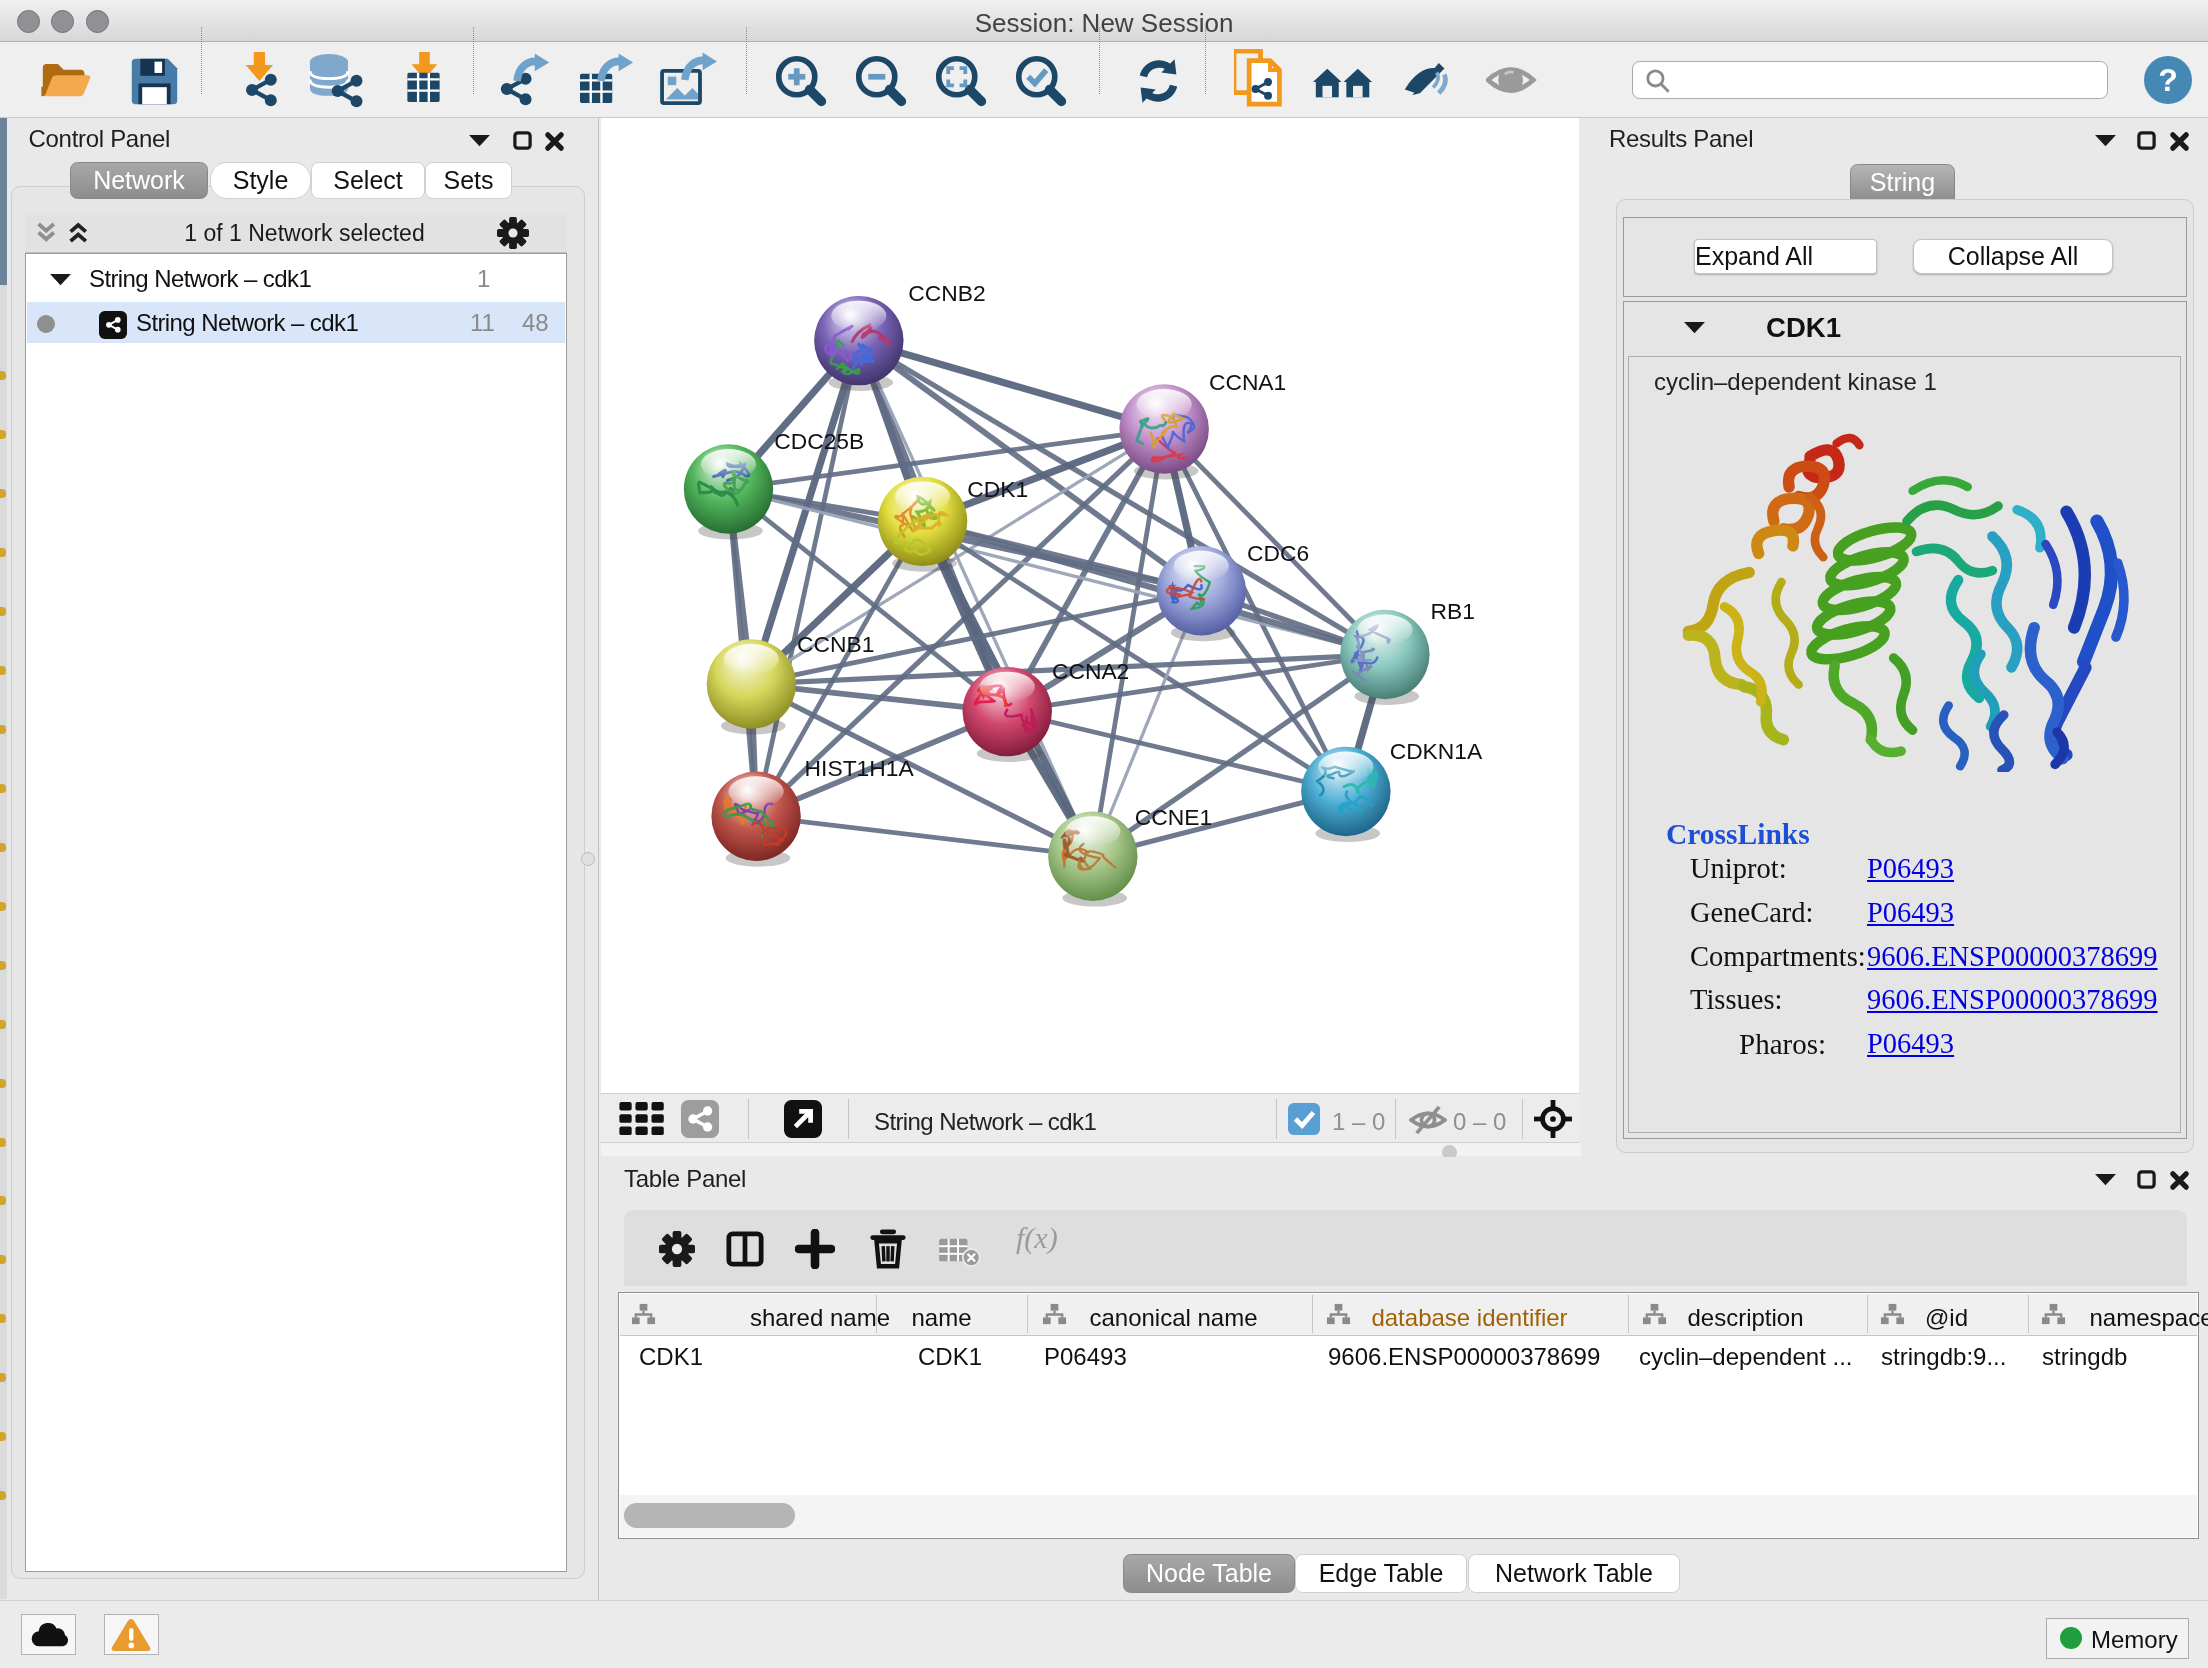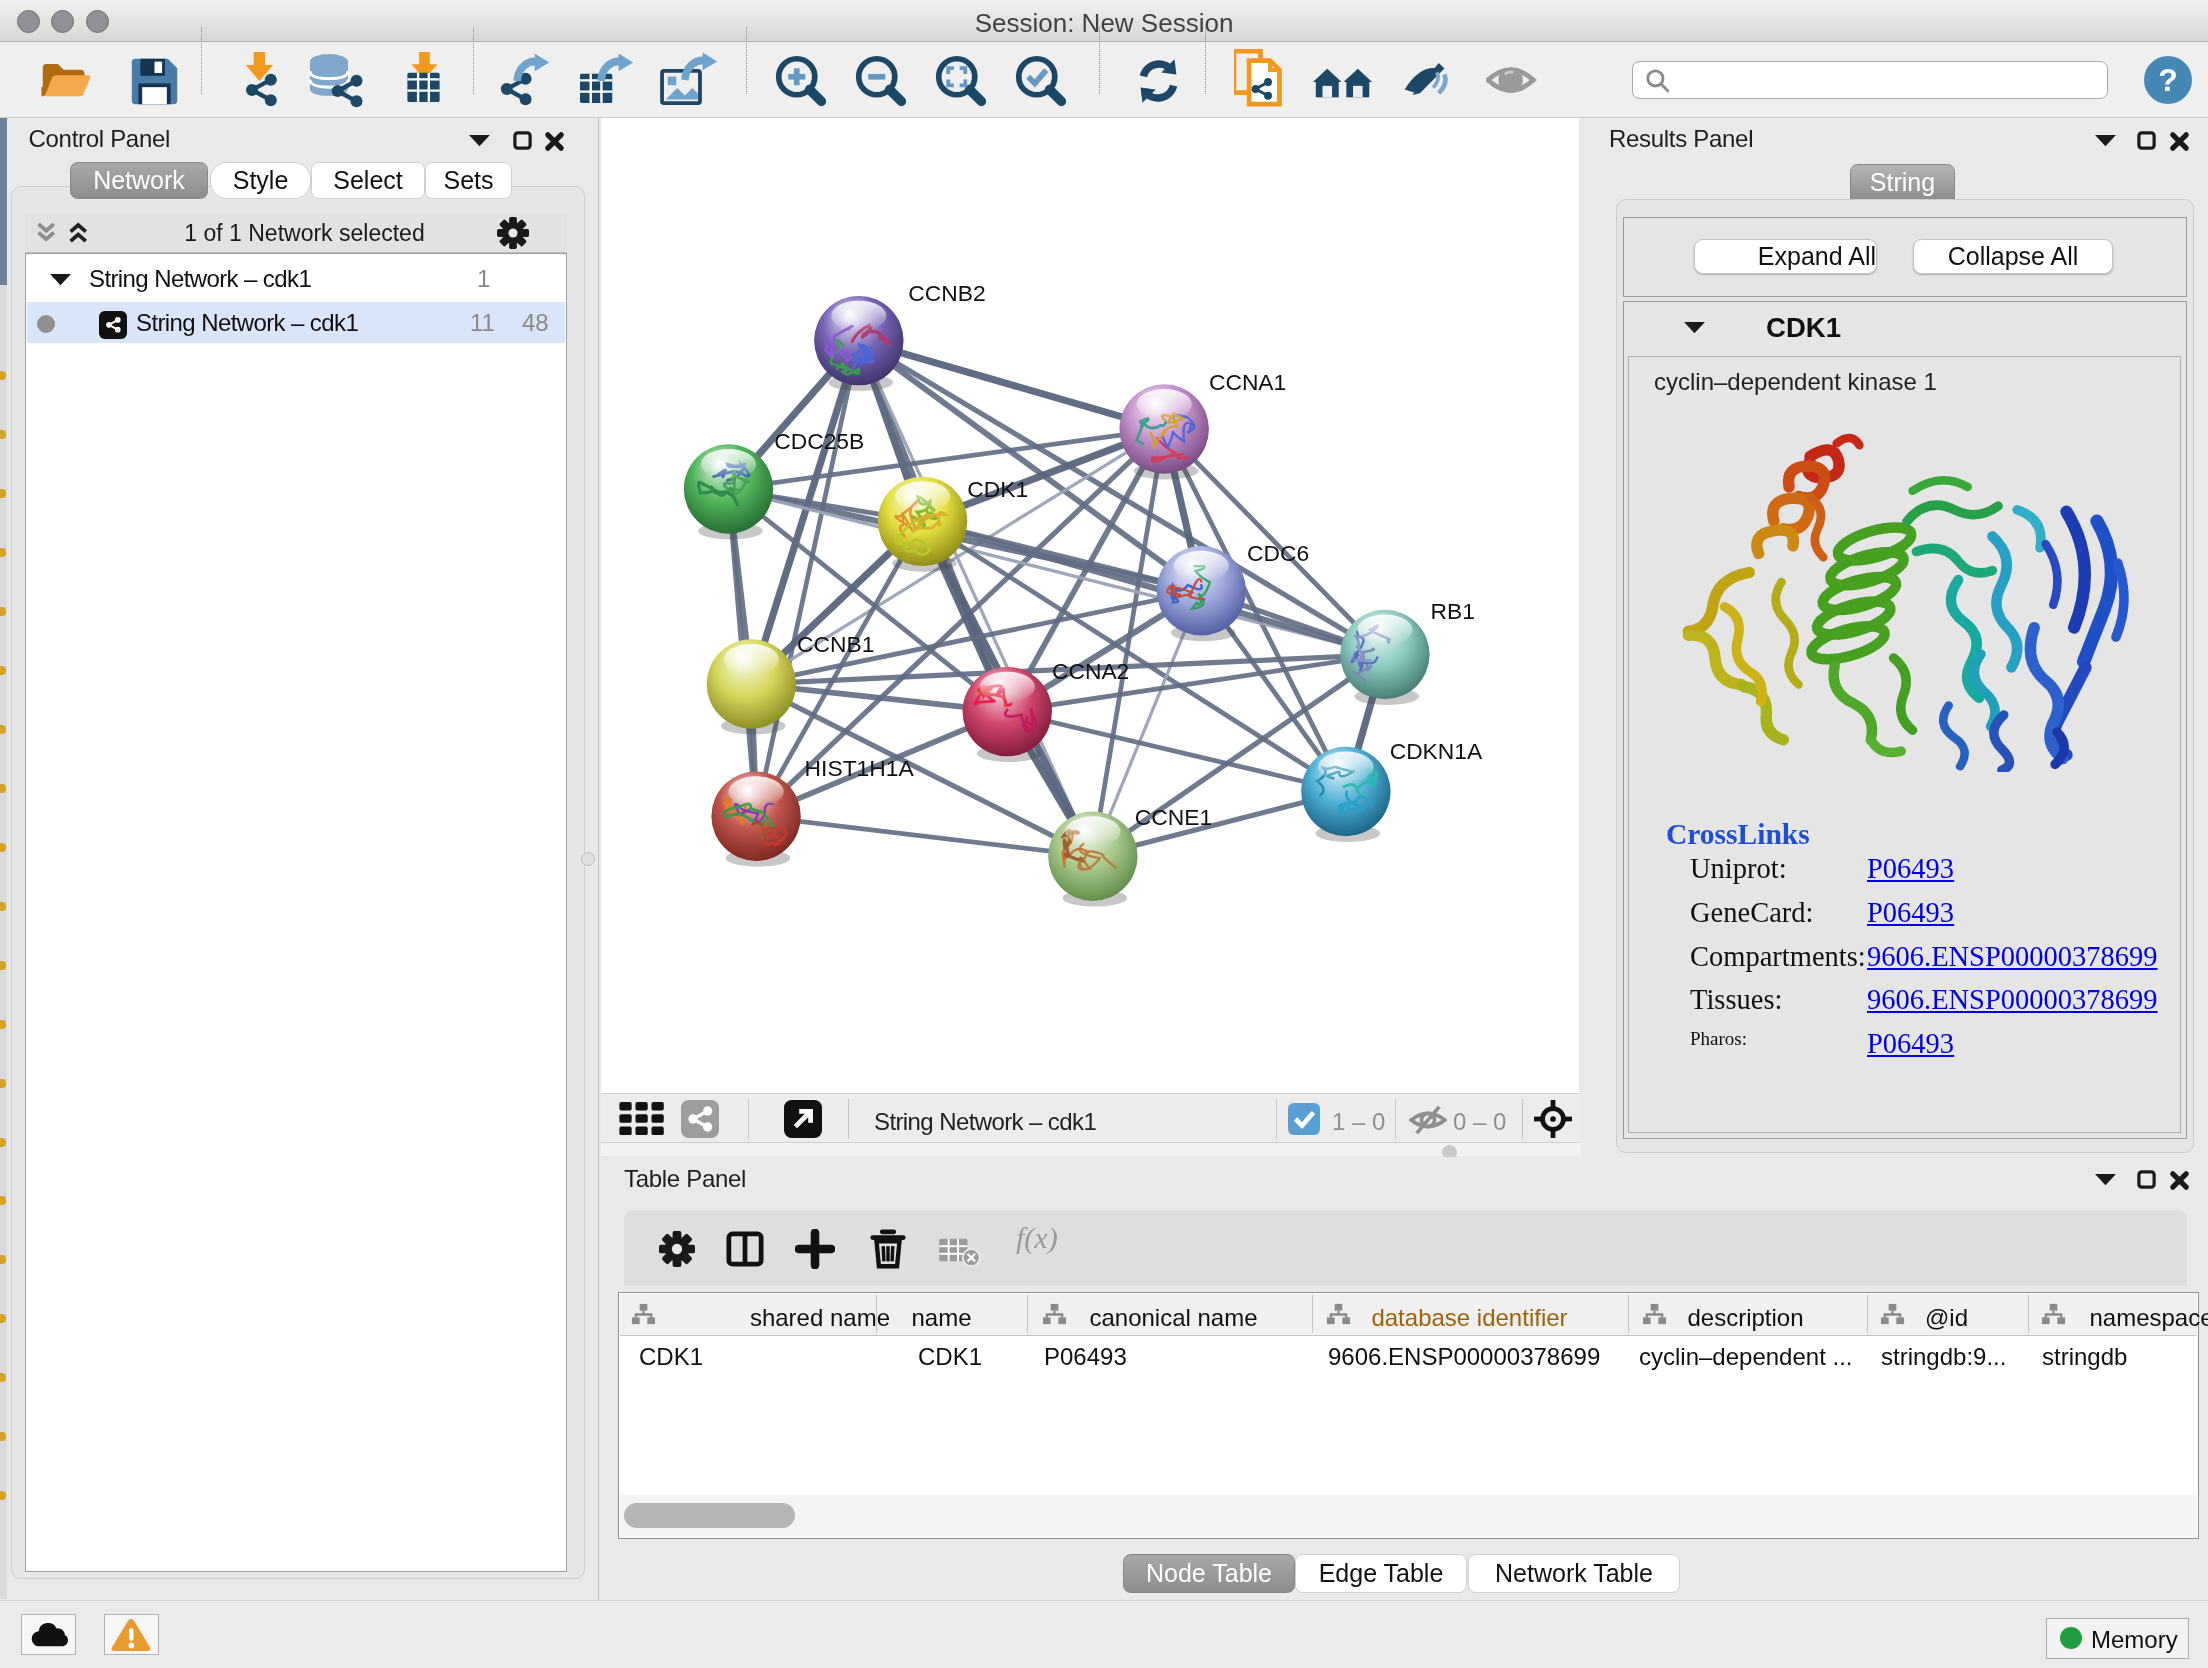--- a/index.html
+++ b/index.html
@@ -570,21 +570,21 @@
     </svg>
   </div>
 <div class="abs" style="left:2169px;top:131px">
     <svg width="21" height="21" viewBox="0 0 22 22">
       <path d="M4 4 L18 18 M18 4 L4 18" stroke="#1a1a1a" stroke-width="5.5" stroke-linecap="round"></path>
     </svg>
   </div>
 <div class="abs" style="left:1850px;top:164px;width:105px;height:36px;background:linear-gradient(#b5b5b5,#8f8f8f);border:1px solid #888;border-radius:7.6px 7.6px 0 0;color:#fff;font-size:25px;text-align:center;line-height:34px">String</div>
 <div class="abs" style="left:1616px;top:199px;width:578px;height:954px;background:#e5e5e5;border:1.9px solid #cbcbcb;border-radius:9.5px"></div>
 <div class="abs" style="left:1623px;top:217px;width:564px;height:80px;border:1.9px solid #9a9a9a"></div>
-<div class="abs" style="left:1694px;top:239px;width:183px;height:35px;background:#fff;border:1px solid #c2c2c2;border-radius:9px;font-size:25px;text-align:right;line-height:33px;color:#111;box-shadow:0 1px 1.9px rgba(0,0,0,.25)">Expand All</div>
+<div class="abs" style="left:1694px;top:239px;width:183px;height:35px;background:#fff;border:1px solid #c2c2c2;border-radius:4px;font-size:25px;text-align:left;line-height:33px;color:#111;box-shadow:0 1px 1.9px rgba(0,0,0,.25)">Expand All</div>
 <div class="abs" style="left:1913px;top:239px;width:200px;height:35px;background:#fff;border:1px solid #c2c2c2;border-radius:8.6px;font-size:25px;text-align:center;line-height:33px;color:#111;box-shadow:0 1px 1.9px rgba(0,0,0,.25)">Collapse All</div>
 <div class="abs" style="left:1623px;top:301px;width:564px;height:838px;border:1.9px solid #9a9a9a"></div>
 <div class="abs" style="left:1683px;top:321px">
     <svg width="23" height="13.3" viewBox="0 0 24 14">
       <path d="M1 1 h22 l-11 12 z" fill="#1a1a1a"></path>
     </svg>
   </div>
 <div class="abs" style="left:1766px;top:312px;font-size:27.6px;font-weight:bold;color:#111">CDK1</div>
 <div class="abs" style="left:1628px;top:356px;width:553px;height:777px;border:1.9px solid #adadad"></div>
 <div class="abs" style="left:1654px;top:368px;font-size:24px;color:#222">cyclin–dependent kinase 1</div>
@@ -631,21 +631,21 @@
   </div>
 <div class="abs" style="left:1666px;top:818px;font-size:29.5px;font-weight:bold;font-family:'Liberation Serif',serif;color:#1d4ed8">CrossLinks</div>
 <div class="abs" style="left:1690px;top:853px;font-size:28.5px;font-family:'Liberation Serif',serif;color:#111">Uniprot:</div>
 <div class="abs" style="left:1867px;top:853px;font-size:28.5px;font-family:'Liberation Serif',serif;color:#0000e0;text-decoration:underline">P06493</div>
 <div class="abs" style="left:1690px;top:897px;font-size:28.5px;font-family:'Liberation Serif',serif;color:#111">GeneCard:</div>
 <div class="abs" style="left:1867px;top:897px;font-size:28.5px;font-family:'Liberation Serif',serif;color:#0000e0;text-decoration:underline">P06493</div>
 <div class="abs" style="left:1690px;top:941px;font-size:28.5px;font-family:'Liberation Serif',serif;color:#111">Compartments:</div>
 <div class="abs" style="left:1867px;top:941px;font-size:28.5px;font-family:'Liberation Serif',serif;color:#0000e0;text-decoration:underline">9606.ENSP00000378699</div>
 <div class="abs" style="left:1690px;top:984px;font-size:28.5px;font-family:'Liberation Serif',serif;color:#111">Tissues:</div>
 <div class="abs" style="left:1867px;top:984px;font-size:28.5px;font-family:'Liberation Serif',serif;color:#0000e0;text-decoration:underline">9606.ENSP00000378699</div>
-<div class="abs" style="left:1690px;top:1028px;font-size:19px;font-family:'Liberation Serif',serif;color:#111">Pharos:</div>
+<div class="abs" style="left:1739px;top:1028px;font-size:29px;font-family:'Liberation Serif',serif;color:#111">Pharos:</div>
 <div class="abs" style="left:1867px;top:1028px;font-size:28.5px;font-family:'Liberation Serif',serif;color:#0000e0;text-decoration:underline">P06493</div>
 <div class="abs" style="left:601px;top:1157px;width:1607px;height:443px;background:#e9e9e9"></div>
 <div class="abs panel-title" style="left:624px;top:1165px">Table Panel</div>
 <div class="abs" style="left:2094px;top:1173px">
     <svg width="23" height="13.3" viewBox="0 0 24 14">
       <path d="M1 1 h22 l-11 12 z" fill="#1a1a1a"></path>
     </svg>
   </div>
 <div class="abs" style="left:2137px;top:1170px">
     <svg width="19" height="19" viewBox="0 0 20 20">

